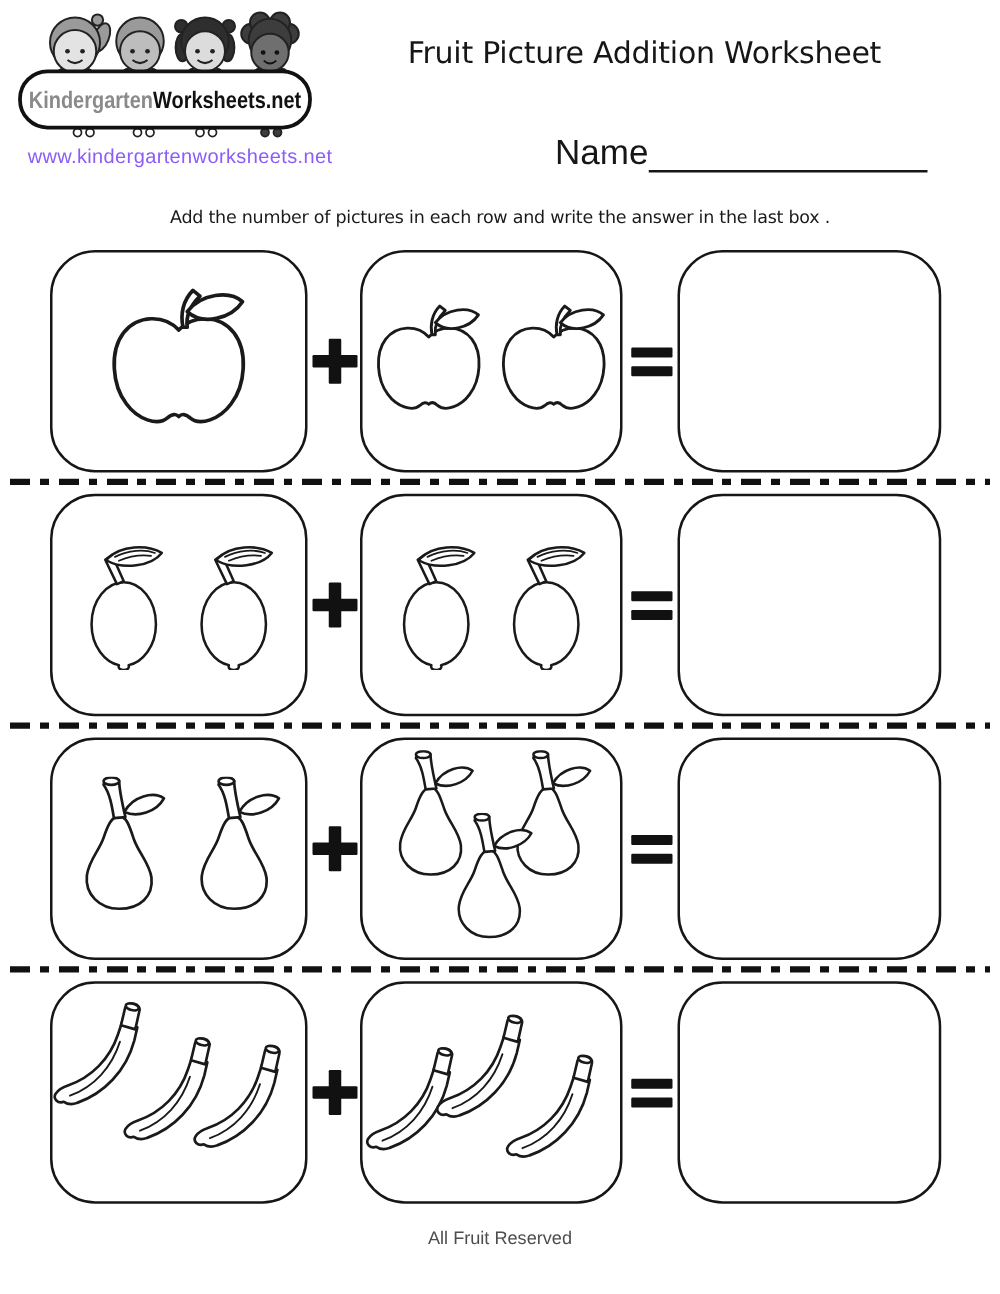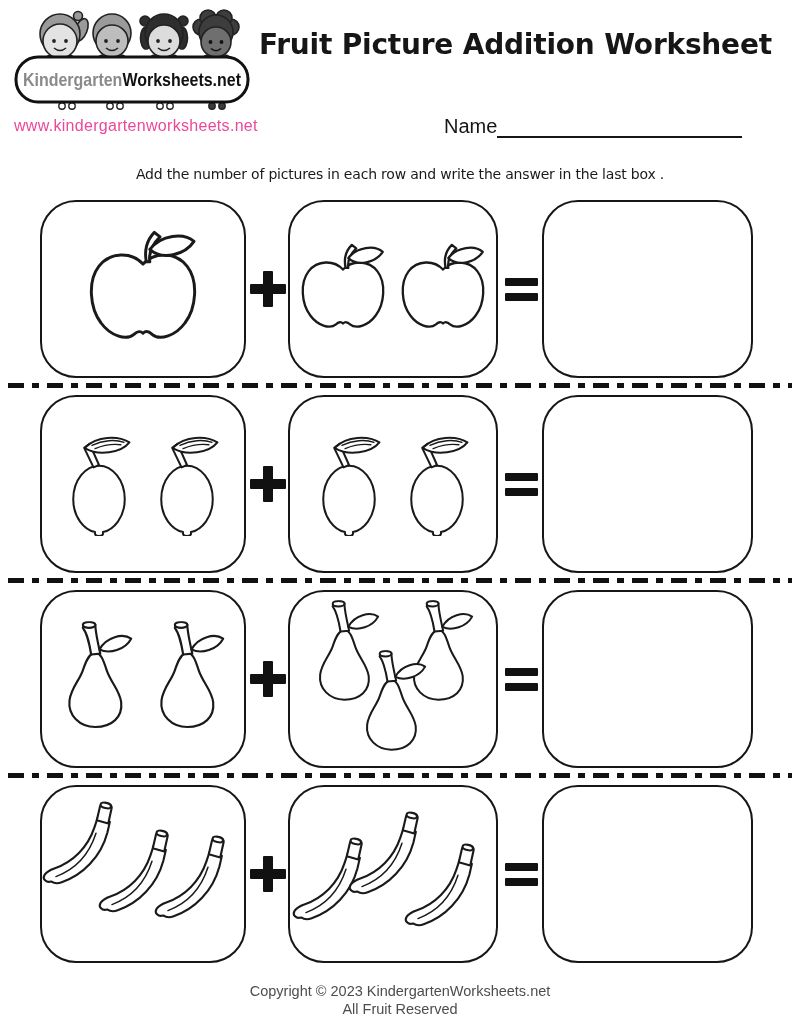--- a/index.html
+++ b/index.html
@@ -5,30 +5,30 @@
   html,body{margin:0;padding:0;background:#fff;}
   .page{
     position:relative;width:800px;height:1035px;background:#fff;
     font-family:"DejaVu Sans",sans-serif;color:#141414;overflow:hidden;
   }
 
   
   .logo{position:absolute;left:12px;top:0;width:240px;height:112px;}
   .website{
     position:absolute;left:14px;top:117px;width:260px;
-    font-family:"Liberation Sans",sans-serif;font-size:16px;letter-spacing:.3px;color:#ec4899;
+    font-family:"Liberation Sans",sans-serif;font-size:16px;letter-spacing:.3px;color:#8b5cf6;text-align:center;
   }
   .title{
     position:absolute;left:248px;top:28px;width:535px;margin:0;
-    font-size:28px;font-weight:700;text-align:center;letter-spacing:-.2px;color:#161616;
+    font-size:24px;font-weight:400;text-align:center;letter-spacing:-.2px;color:#161616;
   }
   .name-line{
     position:absolute;left:444px;top:106px;width:298px;
     display:flex;align-items:flex-end;
-    font-family:"Liberation Sans",sans-serif;font-size:20px;color:#161616;text-align:right;
+    font-family:"Liberation Sans",sans-serif;font-size:28px;color:#161616;text-align:right;
   }
   .name-rule{flex:1 1 auto;border-bottom:2px solid #161616;height:30px;}
 
   .instruction{
     position:absolute;left:20px;top:166px;width:760px;margin:0;
     font-size:14px;text-align:center;letter-spacing:-.2px;color:#1a1a1a;
   }
 
   
   .row{position:absolute;left:0;width:800px;height:178px;}
@@ -322,17 +322,16 @@
     <div class="op op-eq" aria-label="=">
         <span class="eq-glyph">
           <span></span>
           <span></span>
         </span>
       </div>
     <div class="box box-ans"></div>
   </section>
 
   <footer class="footer">
-    <div>Copyright © 2023 KindergartenWorksheets.net</div>
     <div>All Fruit Reserved</div>
   </footer>
 
 </div>
 
 </body></html>

